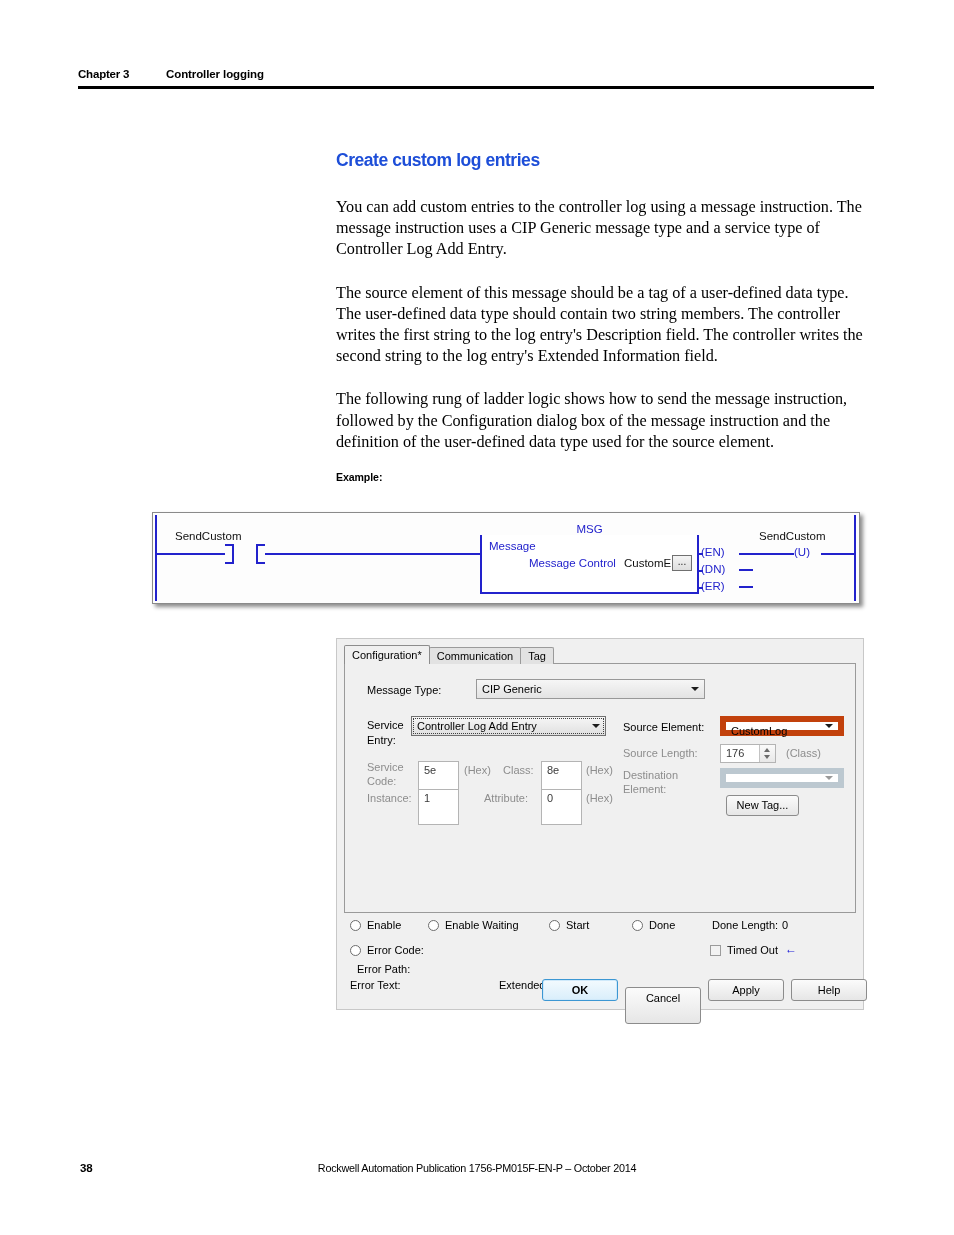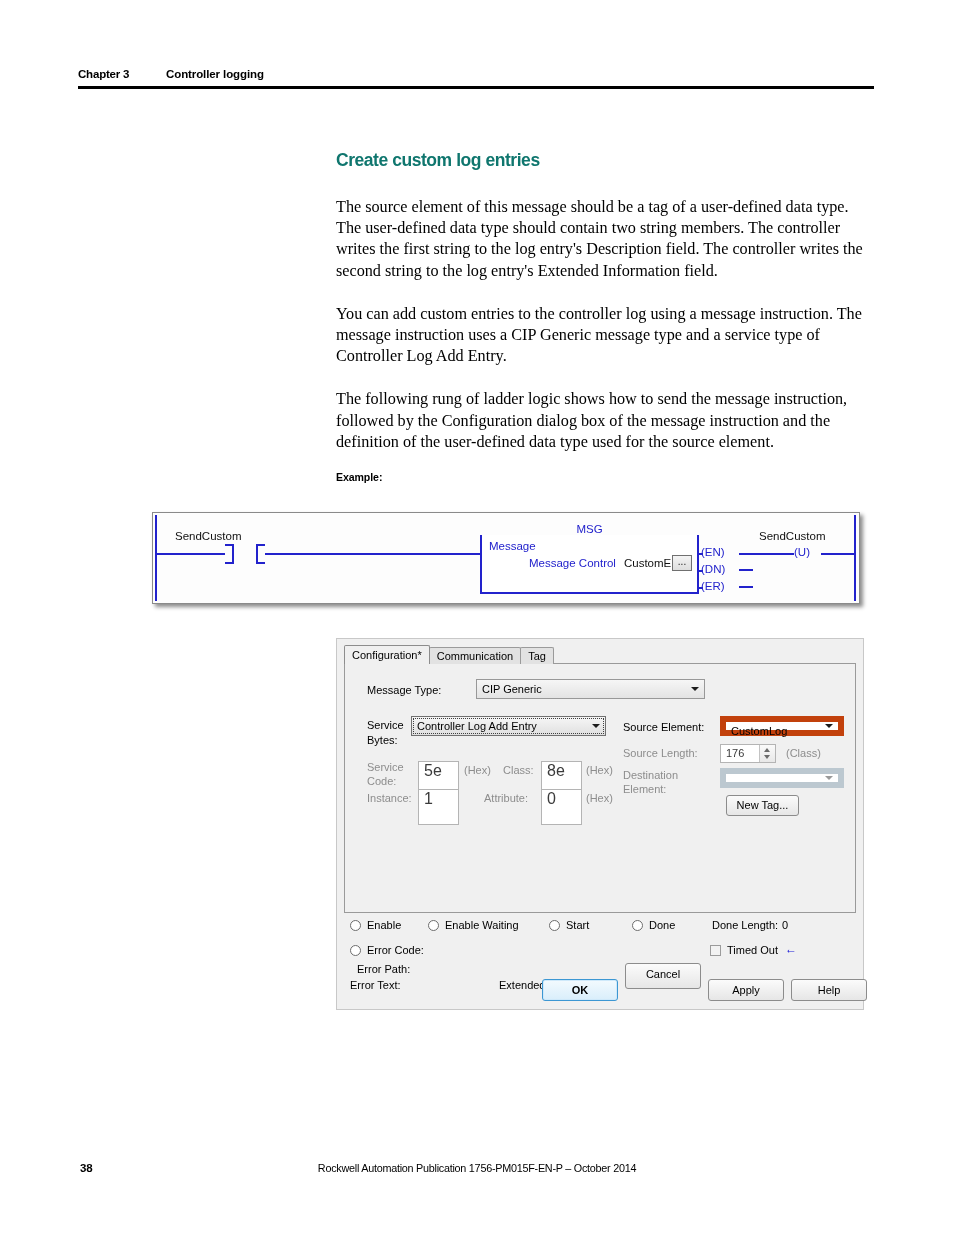--- a/index.html
+++ b/index.html
@@ -49,21 +49,21 @@
     left: 336px;
     top: 150px;
     width: 538px;
   }
   h1.section-title {
     font-family: "Liberation Sans", sans-serif;
     font-size: 17.5px;
     font-weight: bold;
     letter-spacing: -0.45px;
     margin: 0 0 26px 0;
-    color: #0f766e;
+    color: #1d4ed8;
   }
   p.body-text {
     font-family: "Liberation Serif", serif;
     font-size: 16.2px;
     line-height: 21.2px;
     margin: 0 0 22px 0;
     color: #000;
   }
 
   
@@ -310,21 +310,21 @@
   .combo.disabled { background: #ffffff; border-color: #bcc8d0; }
   .combo.disabled .arrow { border-top-color: #9a9a9a; }
 
   
   .textbox {
     position: absolute;
     height: 36px;
     border: 1px solid #b4b4b4;
     background: #ffffff;
     box-sizing: border-box;
-    font-size: 16px;
+    font-size: 11px;
     line-height: 17px;
     padding-left: 5px;
     color: #3a3a3a;
   }
   .spinbox {
     position: absolute;
     height: 19px;
     border: 1px solid #b4b4b4;
     background: #ffffff;
     box-sizing: border-box;
@@ -428,22 +428,22 @@
 <div class="page-header">
   <div class="hdr-row">
     <span class="hdr-chapter">Chapter 3</span>
     <span class="hdr-topic">Controller logging</span>
   </div>
   <div class="hdr-rule"></div>
 </div>
 
 <div class="content">
   <h1 class="section-title">Create custom log entries</h1>
+  <p class="body-text">You can add custom entries to the controller log using a message instruction. The message instruction uses a CIP Generic message type and a service type of Controller Log Add Entry.</p>
   <p class="body-text">The source element of this message should be a tag of a user-defined data type. The user-defined data type should contain two string members. The controller writes the first string to the log entry's Description field. The controller writes the second string to the log entry's Extended Information field.</p>
-  <p class="body-text">You can add custom entries to the controller log using a message instruction. The message instruction uses a CIP Generic message type and a service type of Controller Log Add Entry.</p>
   <p class="body-text">The following rung of ladder logic shows how to send the message instruction, followed by the Configuration dialog box of the message instruction and the definition of the user-defined data type used for the source element.</p>
 </div>
 
 <div class="example-block">
   <span class="example-label">Example:</span>
 </div>
 
 <div class="ladder-figure">
   <div class="rail rail-left"></div>
   <div class="rail rail-right"></div>
@@ -499,21 +499,21 @@
 
   <div class="tabpage">
 
     <div class="fld-label" style="left:22px; top:20px;">Message Type:</div>
     <div class="combo gray" style="left:131px; top:15px; width:229px;">
       <span>CIP Generic</span>
       <span class="arrow"></span>
     </div>
 
     <div class="fld-label" style="left:22px; top:55px;">Service</div>
-    <div class="fld-label" style="left:22px; top:70px;">Bytes:</div>
+    <div class="fld-label" style="left:22px; top:70px;">Entry:</div>
     <div class="combo focused" style="left:66px; top:52px; width:195px;">
       <span>Controller Log Add Entry</span>
       <span class="arrow"></span>
     </div>
 
     <div class="fld-label dim" style="left:22px; top:97px;">Service</div>
     <div class="fld-label dim" style="left:22px; top:111px;">Code:</div>
     <div class="textbox" style="left:73px; top:97px; width:41px;">5e</div>
     <div class="fld-label dim" style="left:119px; top:100px;">(Hex)</div>
 
@@ -576,21 +576,21 @@
     <div class="fld-label" style="left:155px; top:27px;margin-top:35px;">Extended Error Code:</div>
 
     <div class="checkbox" style="left:366px; top:28px;"></div>
     <div class="fld-label" style="left:383px; top:27px;">Timed Out</div>
     <div class="blue-arrow" style="left:441px; top:25px;">←</div>
 
     <div class="fld-label" style="left:13px; top:46px;">Error Path:</div>
     <div class="fld-label" style="left:6px; top:62px;">Error Text:</div>
 
     <div class="btn default" style="left:198px; top:62px; width:76px; height:22px; line-height:20px;font-weight:bold;">OK</div>
-    <div class="btn" style="left:281px; top:46px; width:76px; height:26px; line-height:20px;">Cancel</div>
+    <div class="btn" style="left:281px; top:70px; width:76px; height:37px; line-height:20px;">Cancel</div>
     <div class="btn" style="left:364px; top:62px; width:76px; height:22px; line-height:20px;">Apply</div>
     <div class="btn" style="left:447px; top:62px; width:76px; height:22px; line-height:20px;">Help</div>
   </div>
 </div>
 
 <div class="footer">
   <span class="pagenum">38</span>
   <span class="pubinfo">Rockwell Automation Publication 1756-PM015F-EN-P – October 2014</span>
 </div>
 

